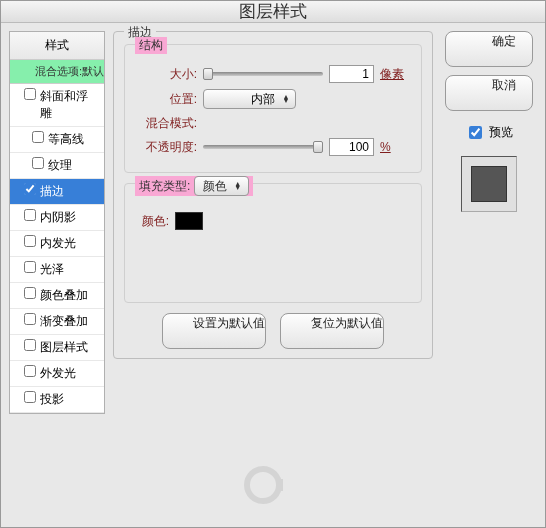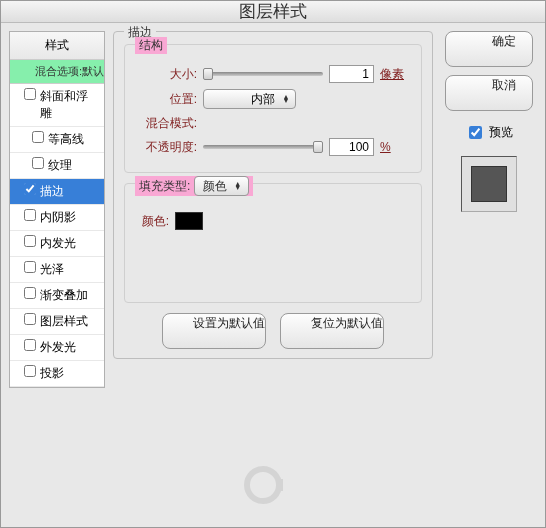--- a/index.html
+++ b/index.html
@@ -71,20 +71,24 @@
             <input type="checkbox" style="">
             <span>内阴影</span>
           </div>
           <div class="row">
             <input type="checkbox" style="">
             <span>内发光</span>
           </div>
           <div class="row">
             <input type="checkbox" style="">
             <span>光泽</span>
+          </div>
+          <div class="row">
+            <input type="checkbox" style="">
+            <span>颜色叠加</span>
           </div>
           <div class="row">
             <input type="checkbox" style="">
             <span>渐变叠加</span>
           </div>
           <div class="row">
             <input type="checkbox" style="">
             <span>图层样式</span>
           </div>
           <div class="row">

